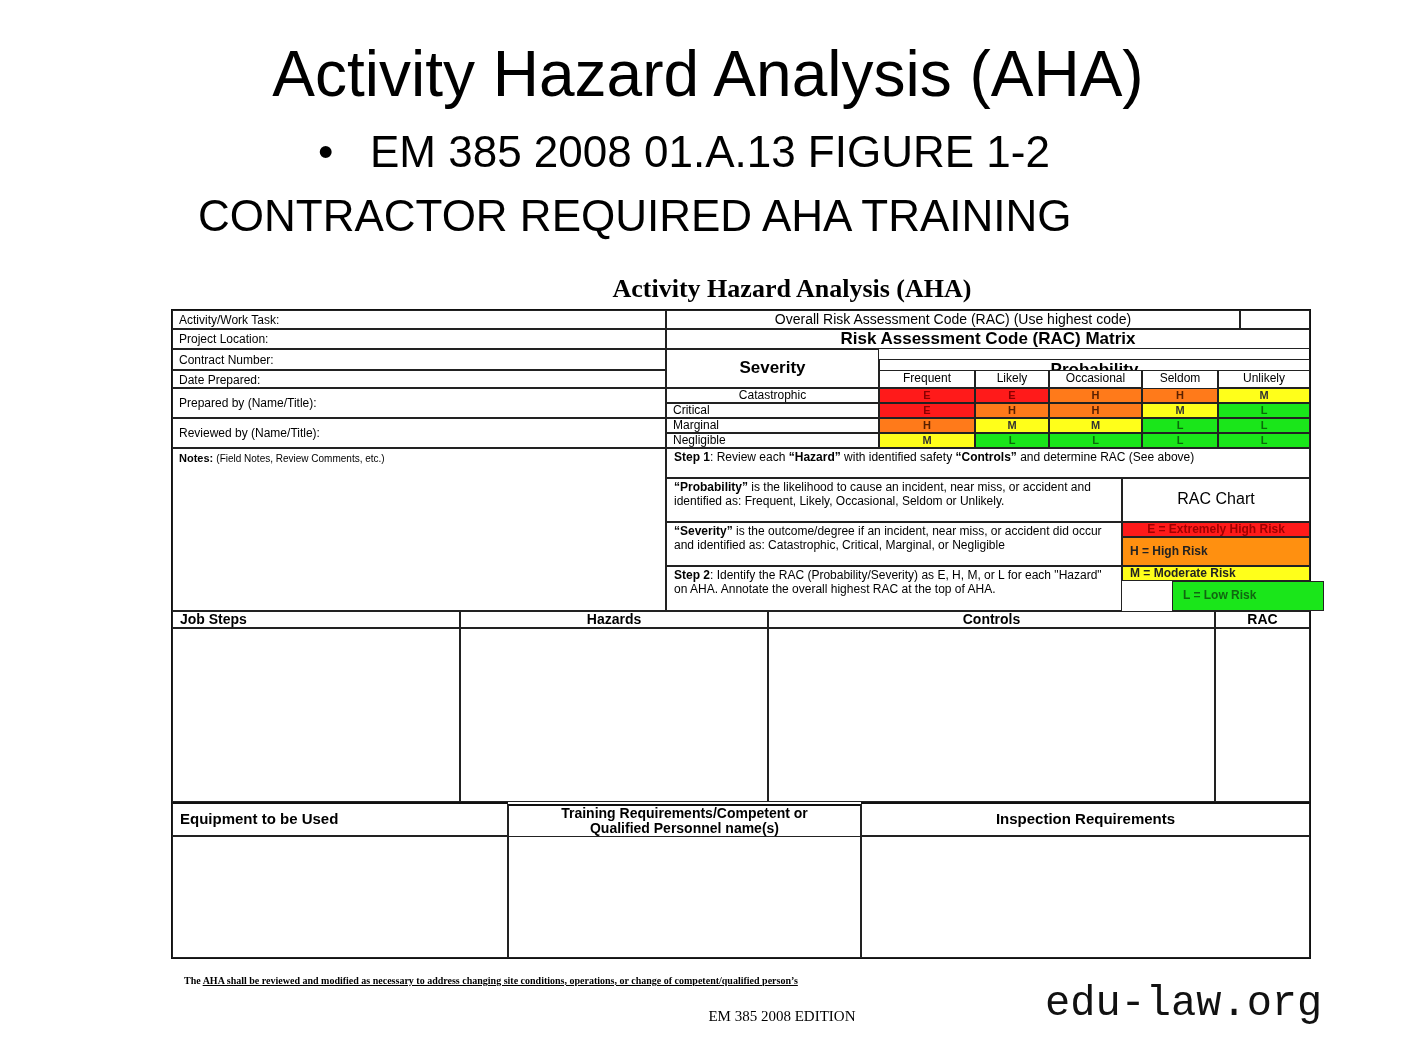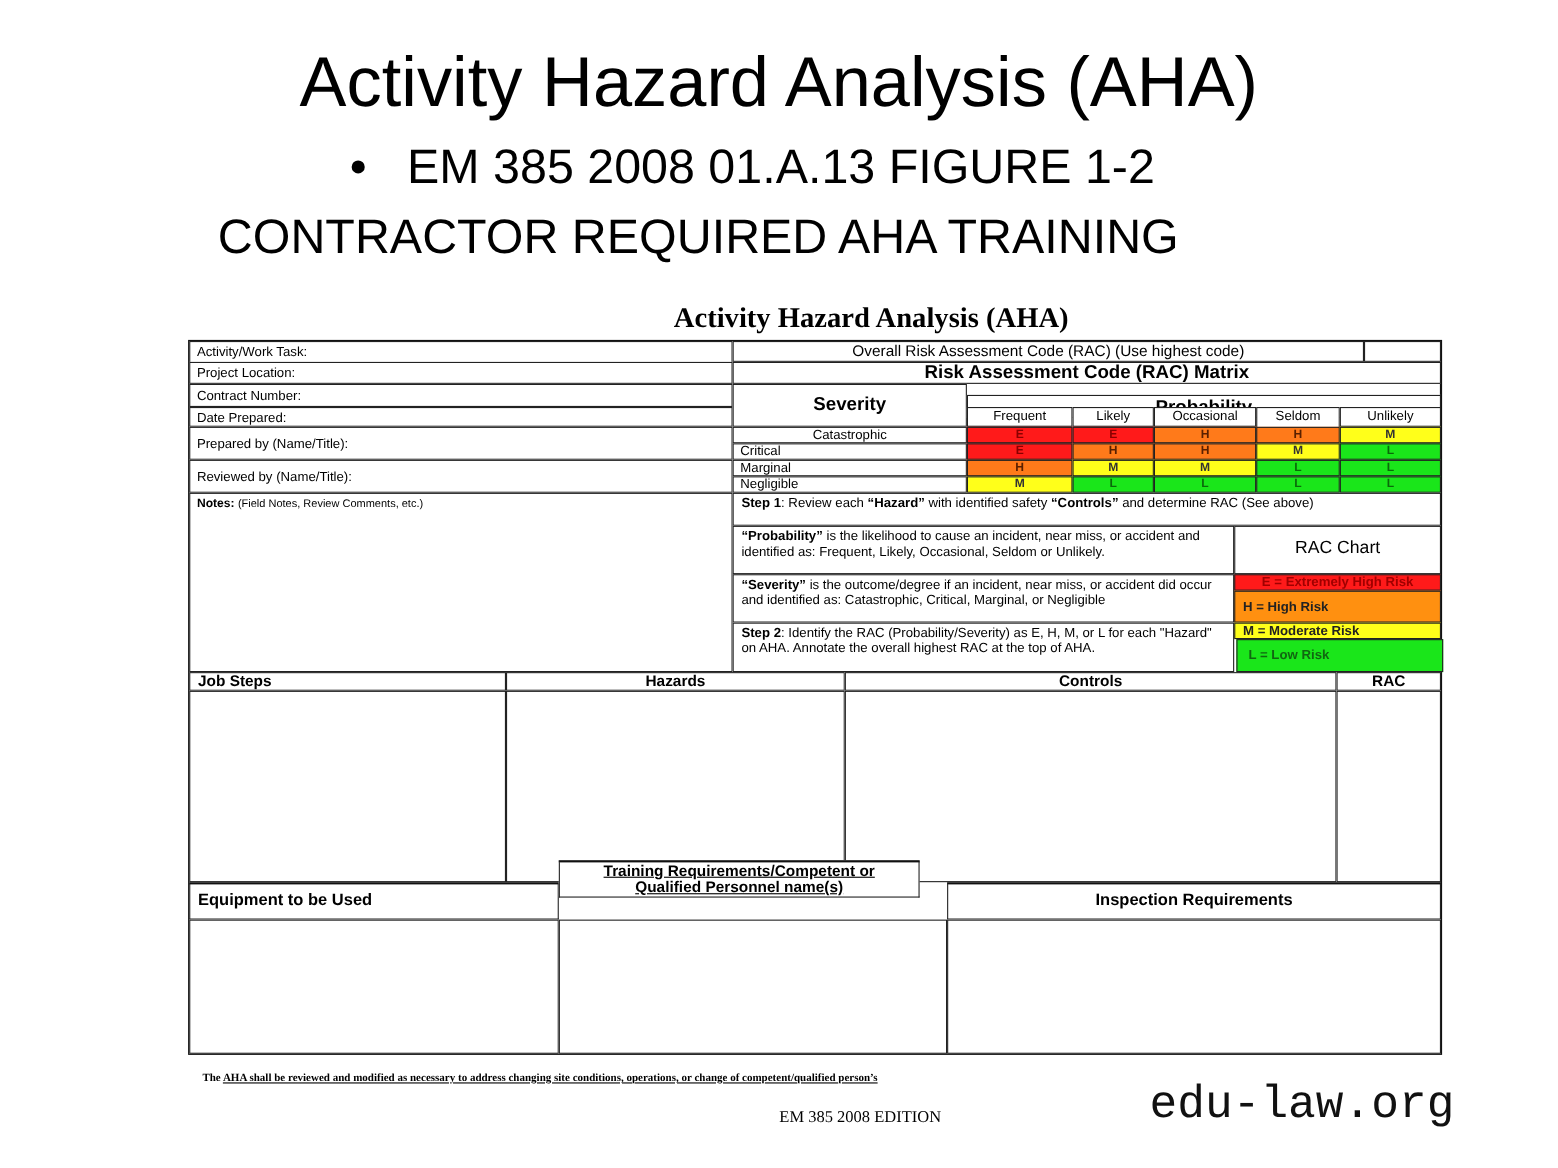--- a/index.html
+++ b/index.html
@@ -33,21 +33,21 @@
 <body>
 
 <div class="abs slide-title">Activity Hazard Analysis (AHA)</div>
 <div class="abs bullet-line"><span class="dot">•</span><span>EM 385 2008 01.A.13 FIGURE 1-2</span></div>
 <div class="abs subtitle">CONTRACTOR REQUIRED AHA TRAINING</div>
 
 <div class="abs form-title">Activity Hazard Analysis (AHA)</div>
 
 <div class="abs" style="left:171px;top:309px;width:1140px;height:650px;border:2.5px solid #111;"></div>
 
-<div class="cell lbl" style="left:172px;top:310px;width:494px;height:36px;"><span>Activity/Work Task:</span></div>
+<div class="cell lbl" style="left:172px;top:310px;width:494px;height:19px;"><span>Activity/Work Task:</span></div>
 <div class="cell lbl" style="left:172px;top:329px;width:494px;height:20px;"><span>Project Location:</span></div>
 <div class="cell lbl" style="left:172px;top:349px;width:494px;height:21px;padding-top:3px;"><span>Contract Number:</span></div>
 <div class="cell lbl" style="left:172px;top:370px;width:494px;height:18px;"><span>Date Prepared:</span></div>
 <div class="cell lbl" style="left:172px;top:388px;width:494px;height:30px;padding-top:7px;"><span>Prepared by (Name/Title):</span></div>
 <div class="cell lbl" style="left:172px;top:418px;width:494px;height:30px;padding-top:7px;"><span>Reviewed by (Name/Title):</span></div>
 <div class="cell lbl" style="left:172px;top:448px;width:494px;height:163px;font-size:11px;"><span class="b">Notes:</span> <span style="font-size:10px;">(Field Notes, Review Comments, etc.)</span></div>
 
 <div class="cell center" style="left:666px;top:310px;width:574px;height:19px;font-size:14px;line-height:17px;">Overall Risk Assessment Code (RAC) (Use highest code)</div>
 <div class="cell" style="left:1240px;top:310px;width:70px;height:19px;"></div>
 
@@ -104,34 +104,34 @@
   <span class="b">“Severity”</span><span> is the outcome/degree if an incident, near miss, or accident did occur and identified as: Catastrophic, Critical, Marginal, or Negligible</span>
 </div>
 
 <div class="cell lbl" style="left:666px;top:566px;width:456px;height:45px;padding:1px 7px;">
   <span class="b">Step 2</span><span>: Identify the RAC (Probability/Severity) as E, H, M, or L for each "Hazard" on AHA. Annotate the overall highest RAC at the top of AHA.</span>
 </div>
 
 <div class="cell b legend-E center" style="left:1122px;top:522px;width:188px;height:15px;line-height:12px;">E = Extremely High Risk</div>
 <div class="cell b legend-H" style="left:1122px;top:537px;width:188px;height:29px;line-height:26px;padding-left:7px;">H = High Risk</div>
 <div class="cell b legend-M" style="left:1122px;top:566px;width:188px;height:15px;line-height:12px;padding-left:7px;">M = Moderate Risk</div>
-<div class="cell b legend-L" style="left:1124px;top:581px;width:188px;height:30px;line-height:27px;padding-left:10px;">L = Low Risk</div>
+<div class="cell b legend-L" style="left:1172px;top:581px;width:152px;height:30px;line-height:27px;padding-left:10px;">L = Low Risk</div>
 
 <div class="cell b" style="left:172px;top:611px;width:288px;height:17px;padding-left:7px;font-size:14px;line-height:14px;">Job Steps</div>
 <div class="cell b center" style="left:460px;top:611px;width:308px;height:17px;font-size:14px;line-height:14px;">Hazards</div>
 <div class="cell b center" style="left:768px;top:611px;width:447px;height:17px;font-size:14px;line-height:14px;">Controls</div>
 <div class="cell b center" style="left:1215px;top:611px;width:95px;height:17px;font-size:14px;line-height:14px;">RAC</div>
 
 <div class="cell" style="left:172px;top:628px;width:288px;height:174px;"></div>
 <div class="cell" style="left:460px;top:628px;width:308px;height:174px;"></div>
 <div class="cell" style="left:768px;top:628px;width:447px;height:174px;"></div>
 <div class="cell" style="left:1215px;top:628px;width:95px;height:174px;"></div>
 
 <div class="cell b" style="left:172px;top:802px;width:336px;height:34px;padding-left:7px;font-size:15px;line-height:30px;border-top:2.5px solid #111;">Equipment to be Used</div>
-<div class="cell b center" style="left:508px;top:782px;width:328px;height:34px;font-size:14px;line-height:15px;border-top:2.5px solid #111;text-decoration:underline;">
+<div class="cell b center" style="left:508px;top:804px;width:353px;height:34px;font-size:14px;line-height:15px;border-top:2.5px solid #111;">
   <div>Training Requirements/Competent or</div>
   <div>Qualified Personnel name(s)</div>
 </div>
 <div class="cell b center" style="left:861px;top:802px;width:449px;height:34px;font-size:15px;line-height:30px;border-top:2.5px solid #111;">Inspection Requirements</div>
 
 <div class="cell" style="left:172px;top:836px;width:336px;height:122px;"></div>
 <div class="cell" style="left:508px;top:836px;width:353px;height:122px;"></div>
 <div class="cell" style="left:861px;top:836px;width:449px;height:122px;"></div>
 
 <div class="abs footer-note"><span>The </span><u>AHA shall be reviewed and modified as necessary to address changing site conditions, operations, or change of competent/qualified person’s</u></div>

